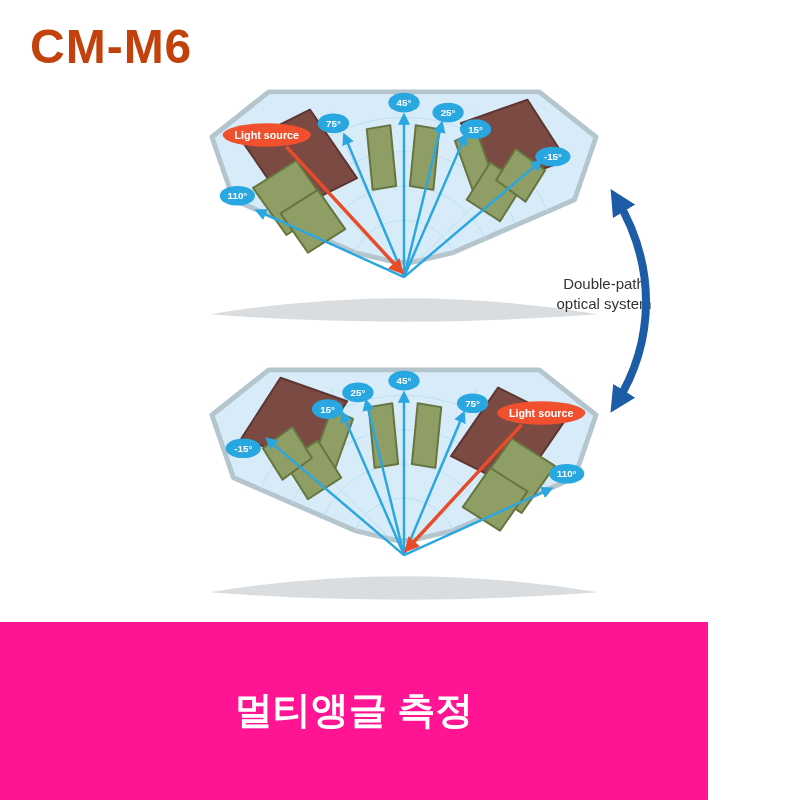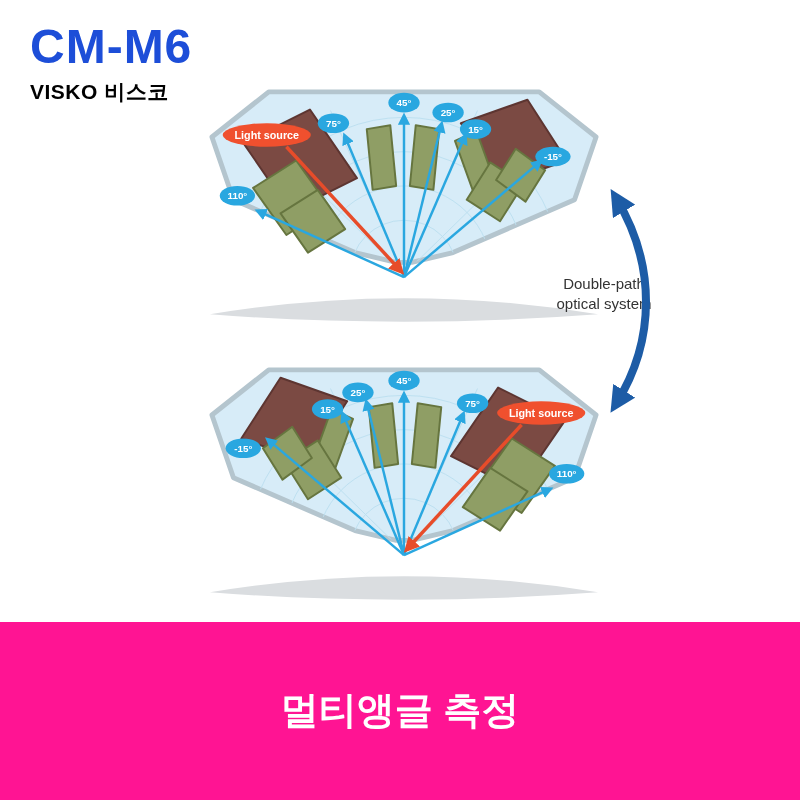--- a/index.html
+++ b/index.html
@@ -3,37 +3,37 @@
 <meta charset="utf-8">
 <style>
   html,body { margin:0; padding:0; }
   .page {
     position:relative; width:800px; height:800px;
     background:#ffffff; overflow:hidden;
     font-family:"Liberation Sans", sans-serif;
   }
   .header { position:absolute; left:30px; top:22px; }
   .model {
-    color:#1d4ed8; font-size:48px; font-weight:800;
+    color:#c2410c; font-size:48px; font-weight:800;
     letter-spacing:1px; line-height:1.05;
   }
   .brand {
     color:#000000; font-size:21px; font-weight:700; margin-top:6px;
     letter-spacing:0.5px;
   }
   .diagram-top    { position:absolute; left:208px; top:86px;  width:392px; }
   .diagram-bottom { position:absolute; left:208px; top:364px; width:392px; }
   .diagram-top svg, .diagram-bottom svg { display:block; width:100%; height:auto; }
   .double-path-label {
     position:absolute; left:542px; top:274px; width:124px;
     text-align:center; font-size:15px; line-height:1.3; color:#333333;
   }
   .double-path-arrow { position:absolute; left:600px; top:172px; }
   .banner {
-    position:absolute; left:0; bottom:0; width:800px; height:178px;
+    position:absolute; left:0; bottom:0; width:708px; height:178px;
     background:#ff1493; color:#ffffff;
     display:flex; flex-direction:column; align-items:center; justify-content:center;
     gap:16px;
     margin-top:20px;
   }
   .banner-line { font-size:38px; font-weight:700; line-height:1.1; }
   .badge-text  { fill:#ffffff; font-family:"Liberation Sans", sans-serif; font-size:10px; font-weight:700; text-anchor:middle; }
   .ls-text     { fill:#ffffff; font-family:"Liberation Sans", sans-serif; font-size:11px; font-weight:700; text-anchor:middle; }
   .hidden-defs { position:absolute; width:0; height:0; }
 </style>
@@ -96,21 +96,20 @@
 
         <line x1="80" y1="62" x2="197" y2="189" stroke="#e74c2a" stroke-width="3.5" marker-end="url(#redArrow)"></line>
 
         <path d="M 2,233 Q 200,200 398,233 Q 200,248 2,233 Z" fill="#dadde0"></path>
       </g>
     </defs>
   </svg>
 
   <header class="header">
     <div class="model">CM-M6</div>
-    <div class="brand">VISKO 비스코</div>
   </header>
 
   <div class="diagram-top">
     <svg viewBox="0 0 400 250">
       <use href="#optics"></use>
       <g>
         <ellipse cx="60" cy="50" rx="45" ry="12" fill="#f0502e"></ellipse>
         <text class="ls-text" x="60" y="54">Light source</text>
       </g>
       <g>

